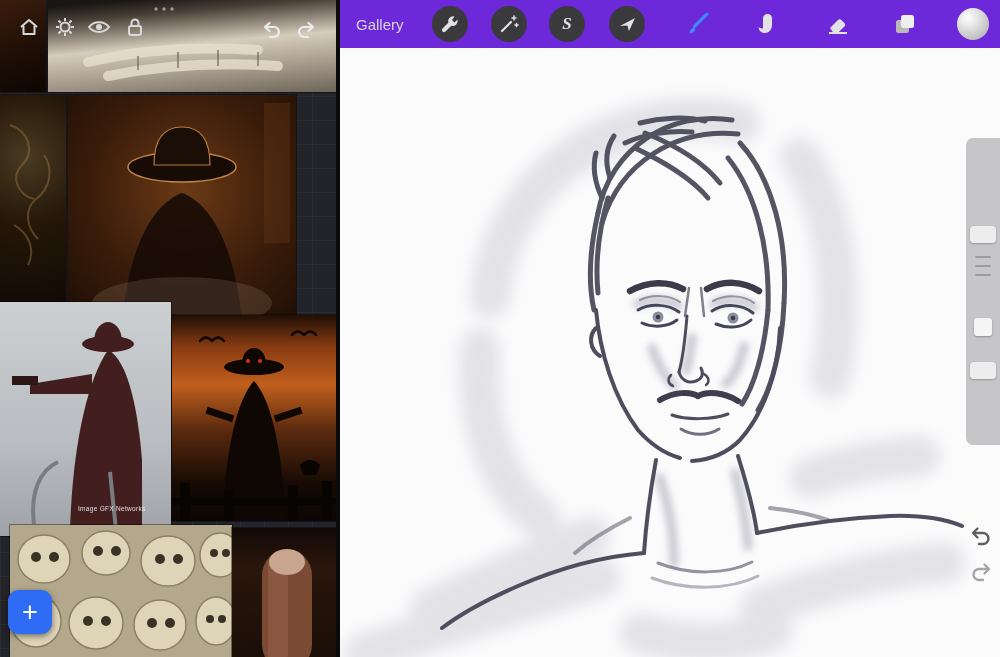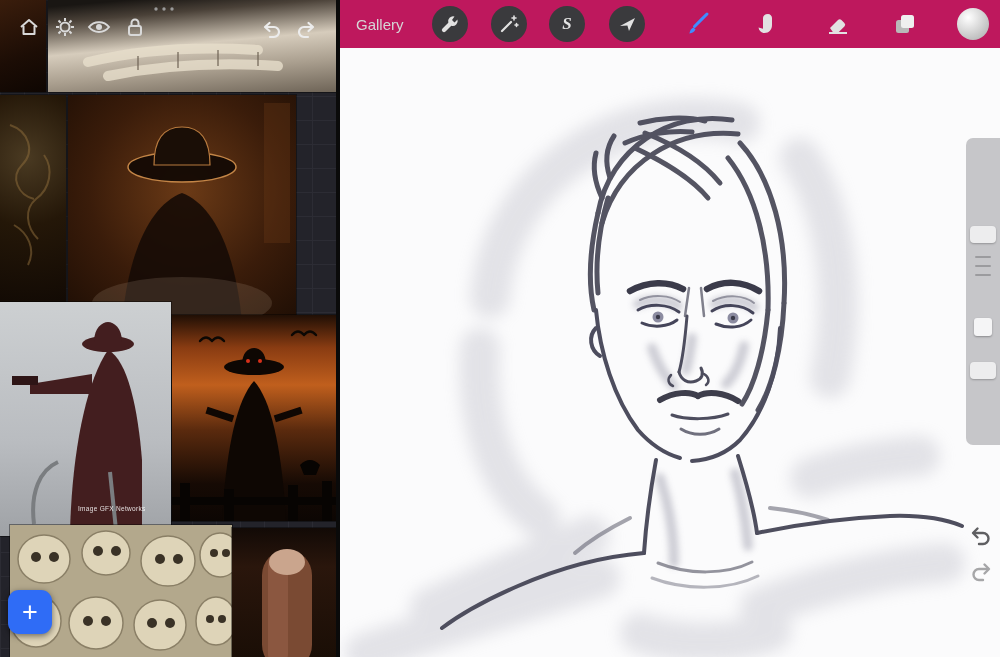--- a/index.html
+++ b/index.html
@@ -9,21 +9,21 @@
   #left-panel{left:0;top:0;width:340px;height:657px;background:#23232a;
     background-image:linear-gradient(#2c2c34 1px,transparent 1px),linear-gradient(90deg,#2c2c34 1px,transparent 1px);
     background-size:24px 24px;}
   .ref-img{overflow:hidden;box-shadow:0 0 0 1px rgba(0,0,0,.4);}
   .iconbtn{display:flex;align-items:center;justify-content:center;cursor:pointer;}
   #add-btn{left:8px;top:590px;width:44px;height:44px;border-radius:11px;background:#2f6cf6;
     color:#fff;font-size:27px;line-height:44px;text-align:center;box-shadow:0 2px 6px rgba(0,0,0,.5);}
   #watermark{position:absolute;left:78px;bottom:24px;font-size:6.5px;color:rgba(255,255,255,.85);letter-spacing:.3px;}
   
   #divider{left:336px;top:0;width:4px;height:657px;background:#0a0a0a;}
-  #topbar{left:340px;top:0;width:660px;height:48px;background:#be185d;display:flex;align-items:center;}
+  #topbar{left:340px;top:0;width:660px;height:48px;background:#6d28d9;display:flex;align-items:center;}
   #gallery-label{position:absolute;left:16px;top:0;height:48px;display:flex;align-items:center;
     color:#d6d6d6;font-size:15px;cursor:pointer;}
   .circlebtn{position:absolute;top:6px;width:36px;height:36px;border-radius:50%;background:#3a3a3d;
     display:flex;align-items:center;justify-content:center;cursor:pointer;}
   .flatbtn{position:absolute;top:9px;width:30px;height:30px;display:flex;align-items:center;justify-content:center;cursor:pointer;}
   #adjustments-glyph{color:#e4e4e4;font-size:17px;font-style:italic;font-family:"Liberation Serif",serif;font-weight:bold;}
   #canvas{left:340px;top:48px;width:660px;height:609px;background:#fbfbfc;}
   
   #side-slider{left:966px;top:138px;width:34px;height:307px;background:#c6c6c9;border-radius:7px 0 0 7px;}
   .slider-handle{position:absolute;left:4px;width:26px;height:17px;border-radius:4px;background:#ededee;box-shadow:0 1px 2px rgba(0,0,0,.25);cursor:pointer;}

